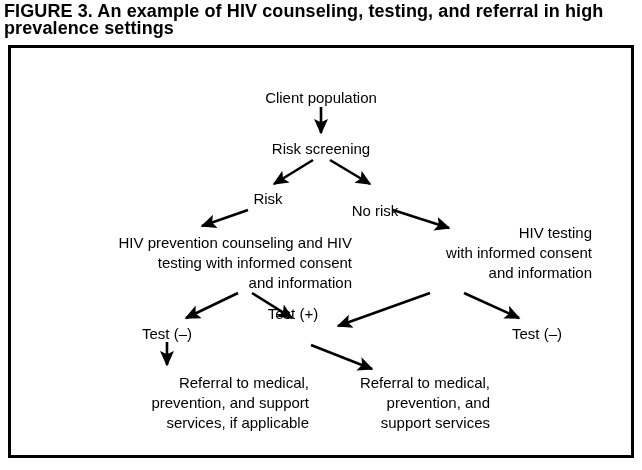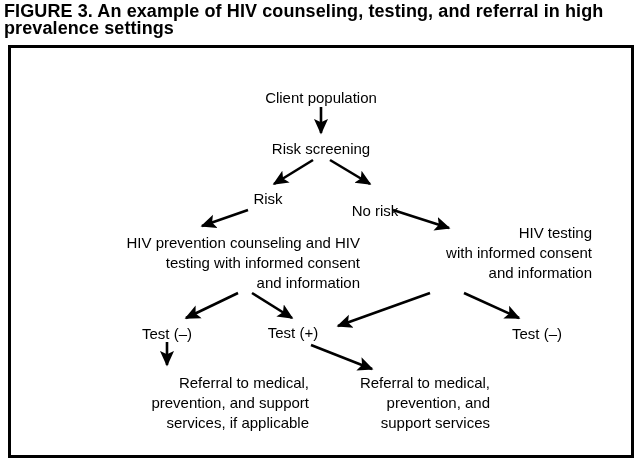--- a/index.html
+++ b/index.html
@@ -90,31 +90,31 @@
   </svg>
 
   <div class="node-text" style="left:321px; top:88px;">Client population</div>
 
   <div class="node-text" style="left:321px; top:139px;">Risk screening</div>
 
   <div class="node-text" style="left:268px; top:189px;">Risk</div>
 
   <div class="node-text" style="left:375px; top:189px;margin-top:12px;">No risk</div>
 
-  <div class="node-text" style="left:200px; top:233px; width:320px;">HIV prevention counseling and HIV
+  <div class="node-text" style="left:192px; top:233px; width:320px;">HIV prevention counseling and HIV
 testing with informed consent
 and information</div>
 
   <div class="node-text" style="left:472px; top:223px; width:240px;">HIV testing
 with informed consent
 and information</div>
 
   <div class="node-text" style="left:167px; top:324px;">Test (–)</div>
 
-  <div class="node-text" style="left:293px; top:323px;">Test (+)</div>
+  <div class="node-text" style="left:293px; top:304px;">Test (+)</div>
 
   <div class="node-text" style="left:537px; top:324px;">Test (–)</div>
 
   <div class="node-text" style="left:184px; top:373px; width:250px;">Referral to medical,
 prevention, and support
 services, if applicable</div>
 
   <div class="node-text" style="left:385px; top:373px; width:210px;">Referral to medical,
 prevention, and
 support services</div>

